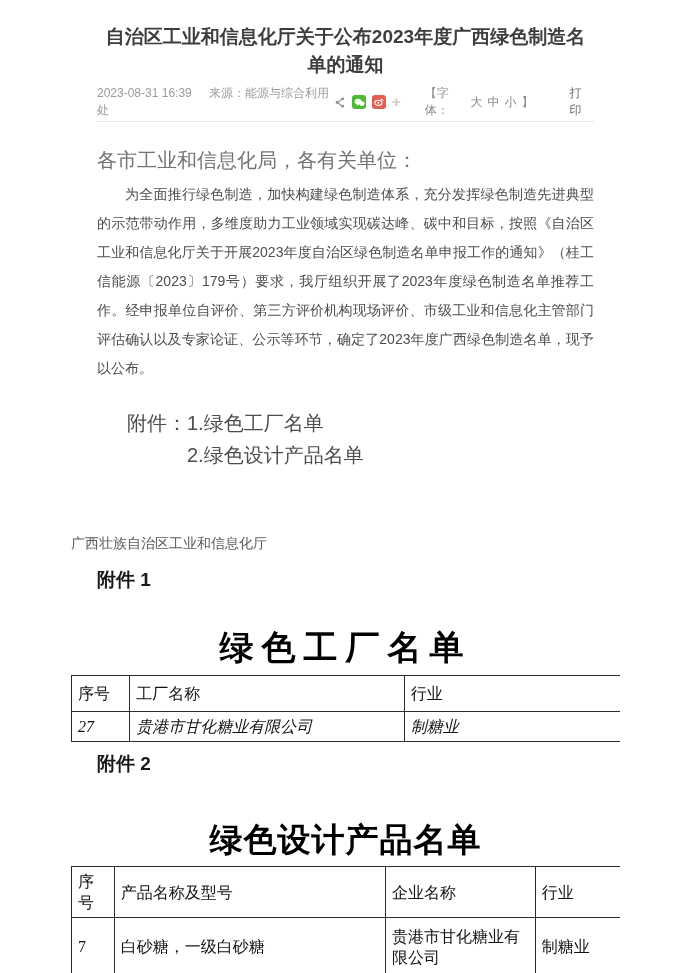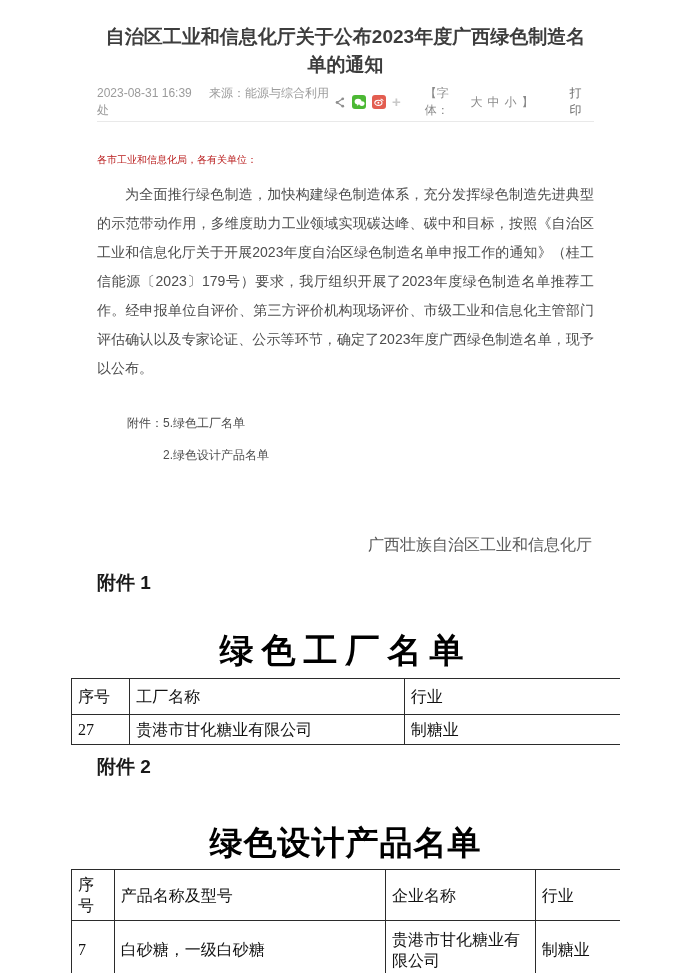--- a/index.html
+++ b/index.html
@@ -42,36 +42,35 @@
   .font-group { margin-left:24px; display:flex; align-items:center; gap:5px; }
   .font-group .fsz { cursor:pointer; color:#8a8a8a; }
   .print-btn { margin-left:36px; margin-right:2px; color:#6b6b6b; cursor:pointer; }
   .divider { margin:10px 26px 0; border-top:1px solid #e9e9e9; height:0; }
   .doc-number {
     margin-top:14px;
     text-align:center;
     font-size:15px;
     color:#595959;
   }
-  .salutation { margin:27px 26px 0; font-size:10px; line-height:22px; color:#b91c1c; }
+  .salutation { margin:27px 26px 0; font-size:20px; line-height:22px; color:#737373; }
   .body-para {
     margin:9px 26px 0;
     font-size:14px;
     line-height:29px;
     text-indent:2em;
     text-align:justify;
     color:#4d4d4d;
   }
-  .attachments { margin:24px 0 0 56px; font-size:12px; color:#4d4d4d; display:flex; }
+  .attachments { margin:24px 0 0 56px; font-size:20px; color:#4d4d4d; display:flex; }
   .att-label { line-height:32px; }
   .att-items .att-item { line-height:32px; }
   .signature {
     margin:64px 28px 0 0;
-    text-align:right;
-    font-size:16px;
+    font-size:14px;
     color:#5a5a5a;
   }
   .annex-heading {
     margin:15px 0 0 26px;
     font-size:19px;
     line-height:24px;
     font-weight:bold;
     color:#1a1a1a;
     font-family:"Liberation Sans", sans-serif;
   }
@@ -95,21 +94,21 @@
   }
   table.doc-table th, table.doc-table td {
     border:1px solid #2b2b2b;
     text-align:left;
     vertical-align:middle;
     font-weight:normal;
     padding:4px 6px;
     line-height:21px;
   }
   table.t1 thead th { height:36px; }
-  table.t1 tbody td { height:30px; }
+  table.t1 tbody td { height:30px;font-style:italic; }
   table.t2 thead th { height:43px; }
   table.t2 tbody td { height:58px; }
   
   .t1 col.c0 { width:9%; } .t1 col.c1 { width:42.5%; } .t1 col.c2 { width:37%; } .t1 col.c3 { width:11.5%; }
   
   .t2 col.c0 { width:6.6%; } .t2 col.c1 { width:42%; } .t2 col.c2 { width:23.2%; } .t2 col.c3 { width:16.4%; } .t2 col.c4 { width:11.8%; }
 </style>
 </head>
 <body>
 
@@ -162,21 +161,21 @@
   <div class="divider"></div>
 
 
   <div class="salutation">各市工业和信息化局，各有关单位：</div>
 
   <p class="body-para">为全面推行绿色制造，加快构建绿色制造体系，充分发挥绿色制造先进典型的示范带动作用，多维度助力工业领域实现碳达峰、碳中和目标，按照《自治区工业和信息化厅关于开展2023年度自治区绿色制造名单申报工作的通知》（桂工信能源〔2023〕179号）要求，我厅组织开展了2023年度绿色制造名单推荐工作。经申报单位自评价、第三方评价机构现场评价、市级工业和信息化主管部门评估确认以及专家论证、公示等环节，确定了2023年度广西绿色制造名单，现予以公布。</p>
 
   <div class="attachments">
     <span class="att-label">附件：</span>
     <div class="att-items">
-      <div class="att-item">5.绿色工厂名单</div>
+      <div class="att-item">1.绿色工厂名单</div>
       <div class="att-item">2.绿色设计产品名单</div>
     </div>
   </div>
 
   <div class="signature">广西壮族自治区工业和信息化厅</div>
 
   <section class="annex annex1">
     <h2 class="annex-heading">附件 1</h2>
     <div class="table-title t1">绿色工厂名单</div>
     <table class="doc-table t1">

